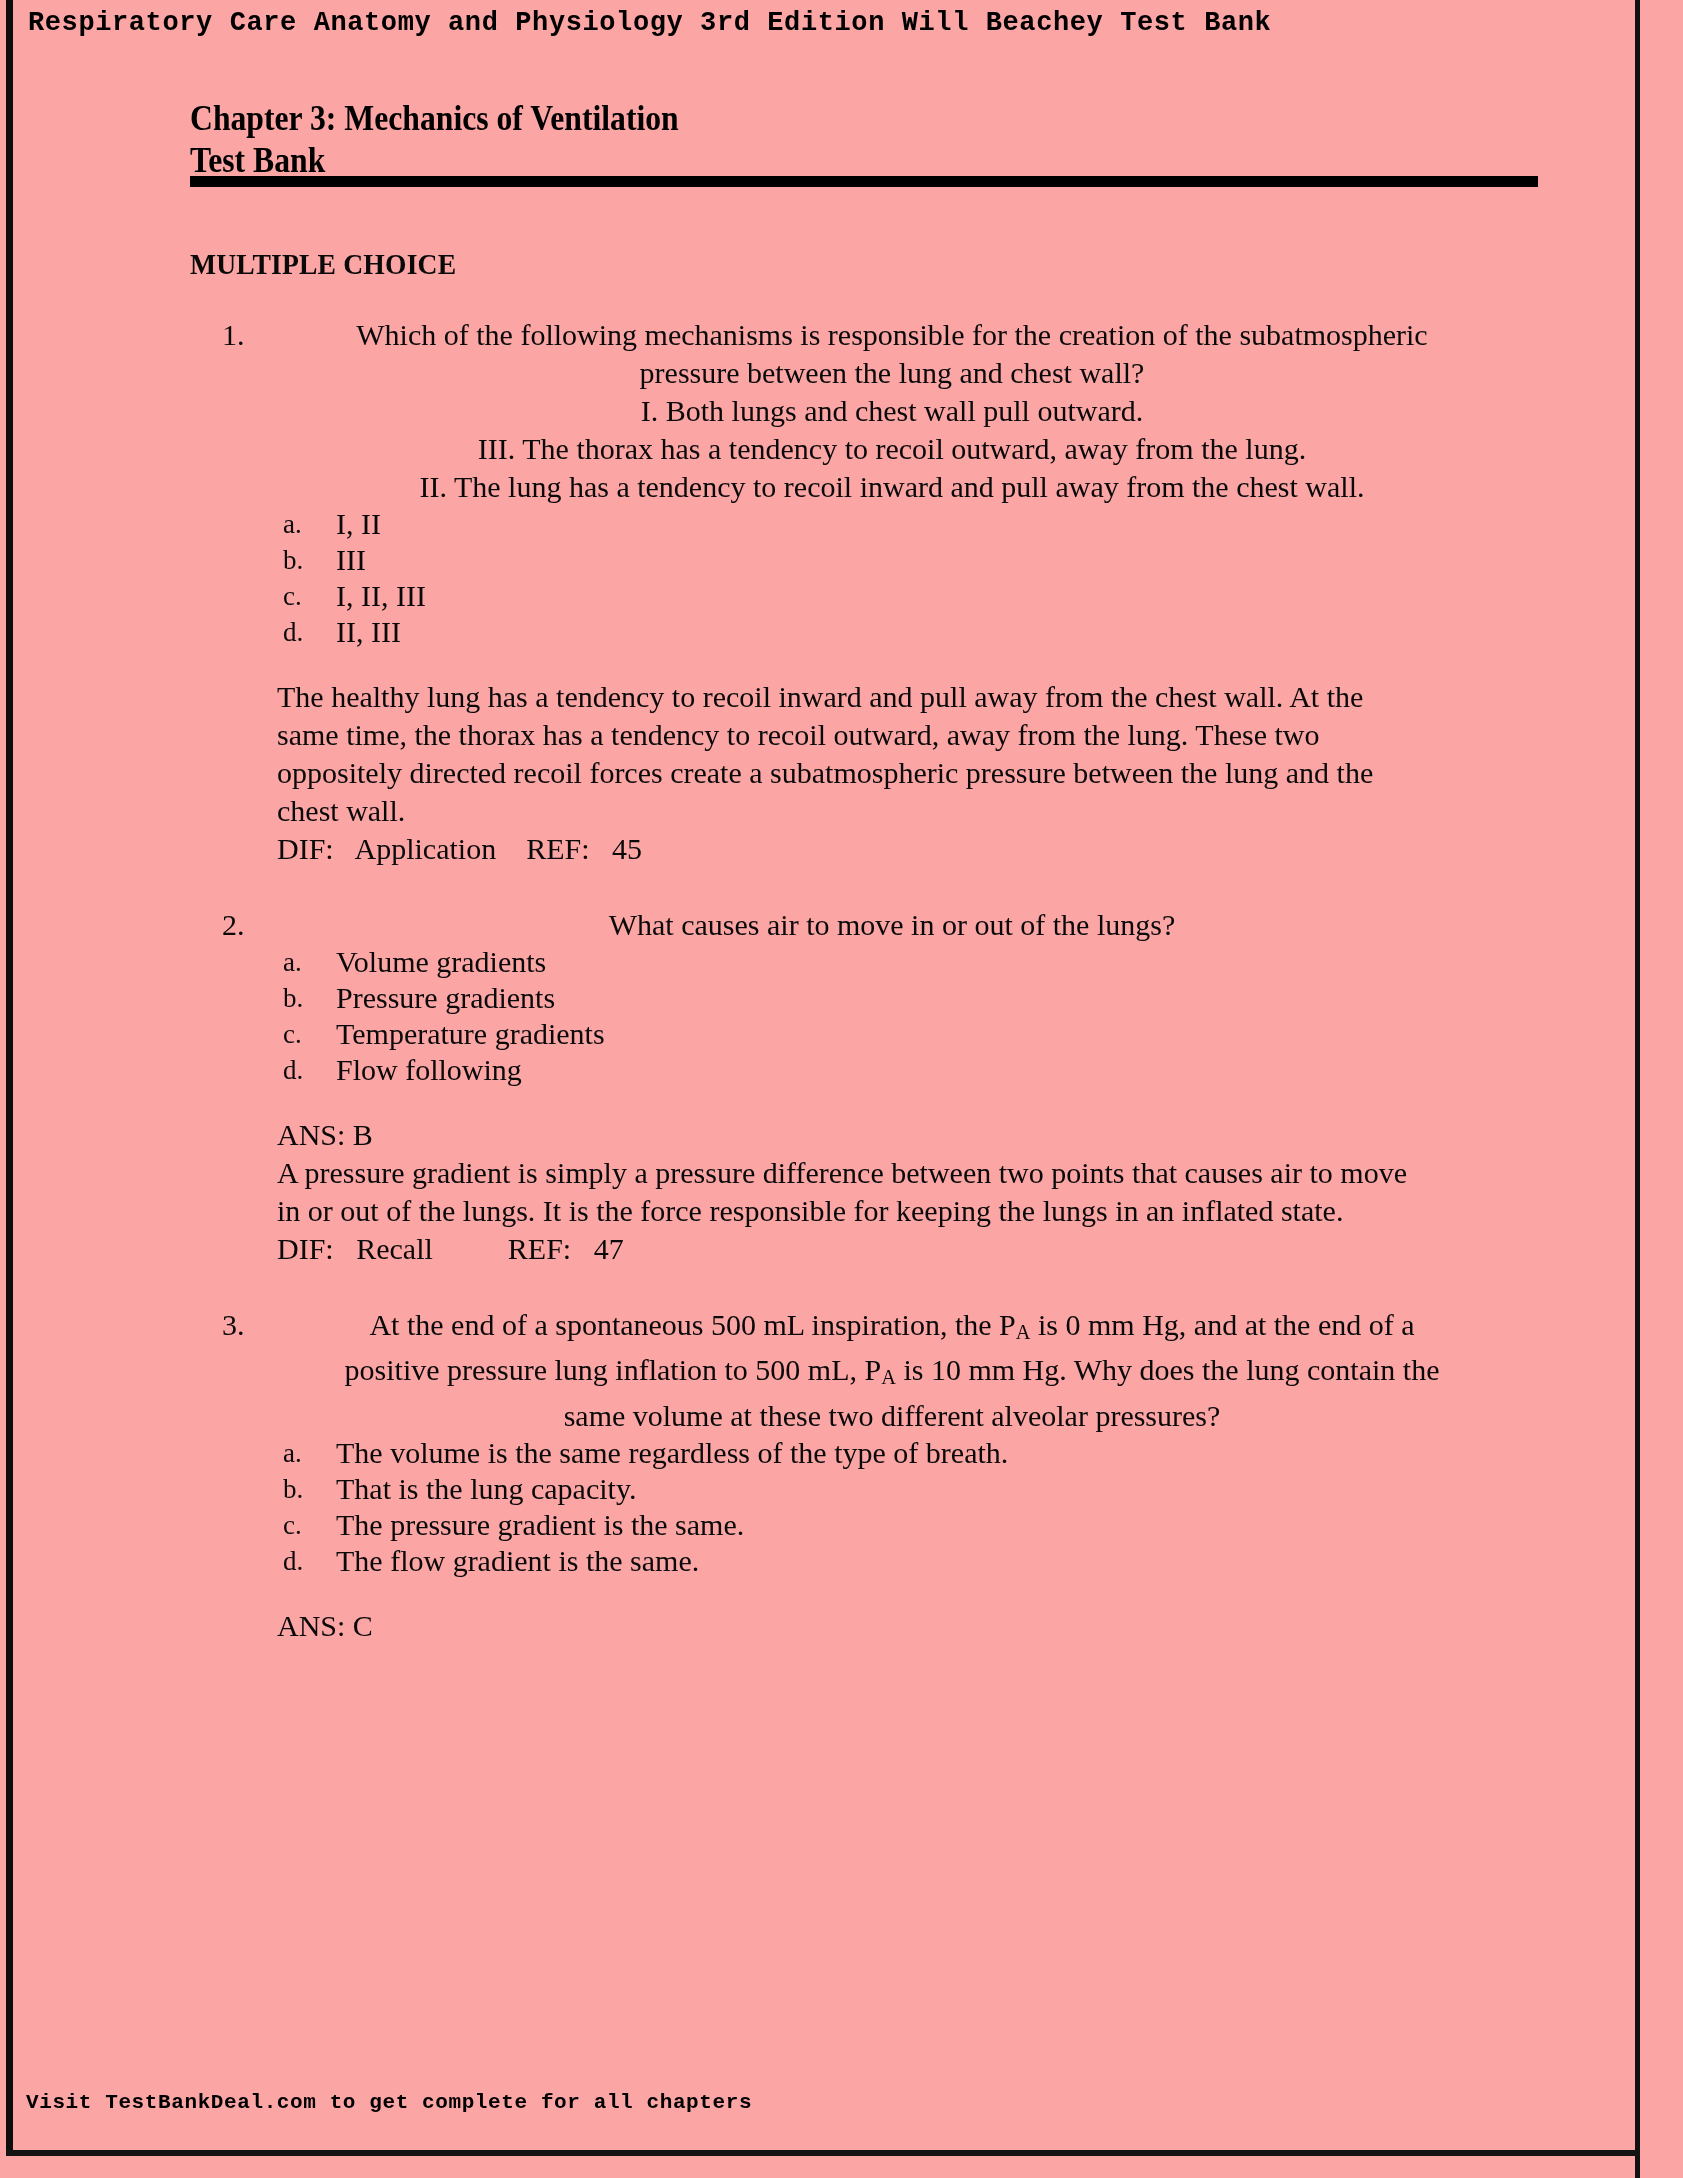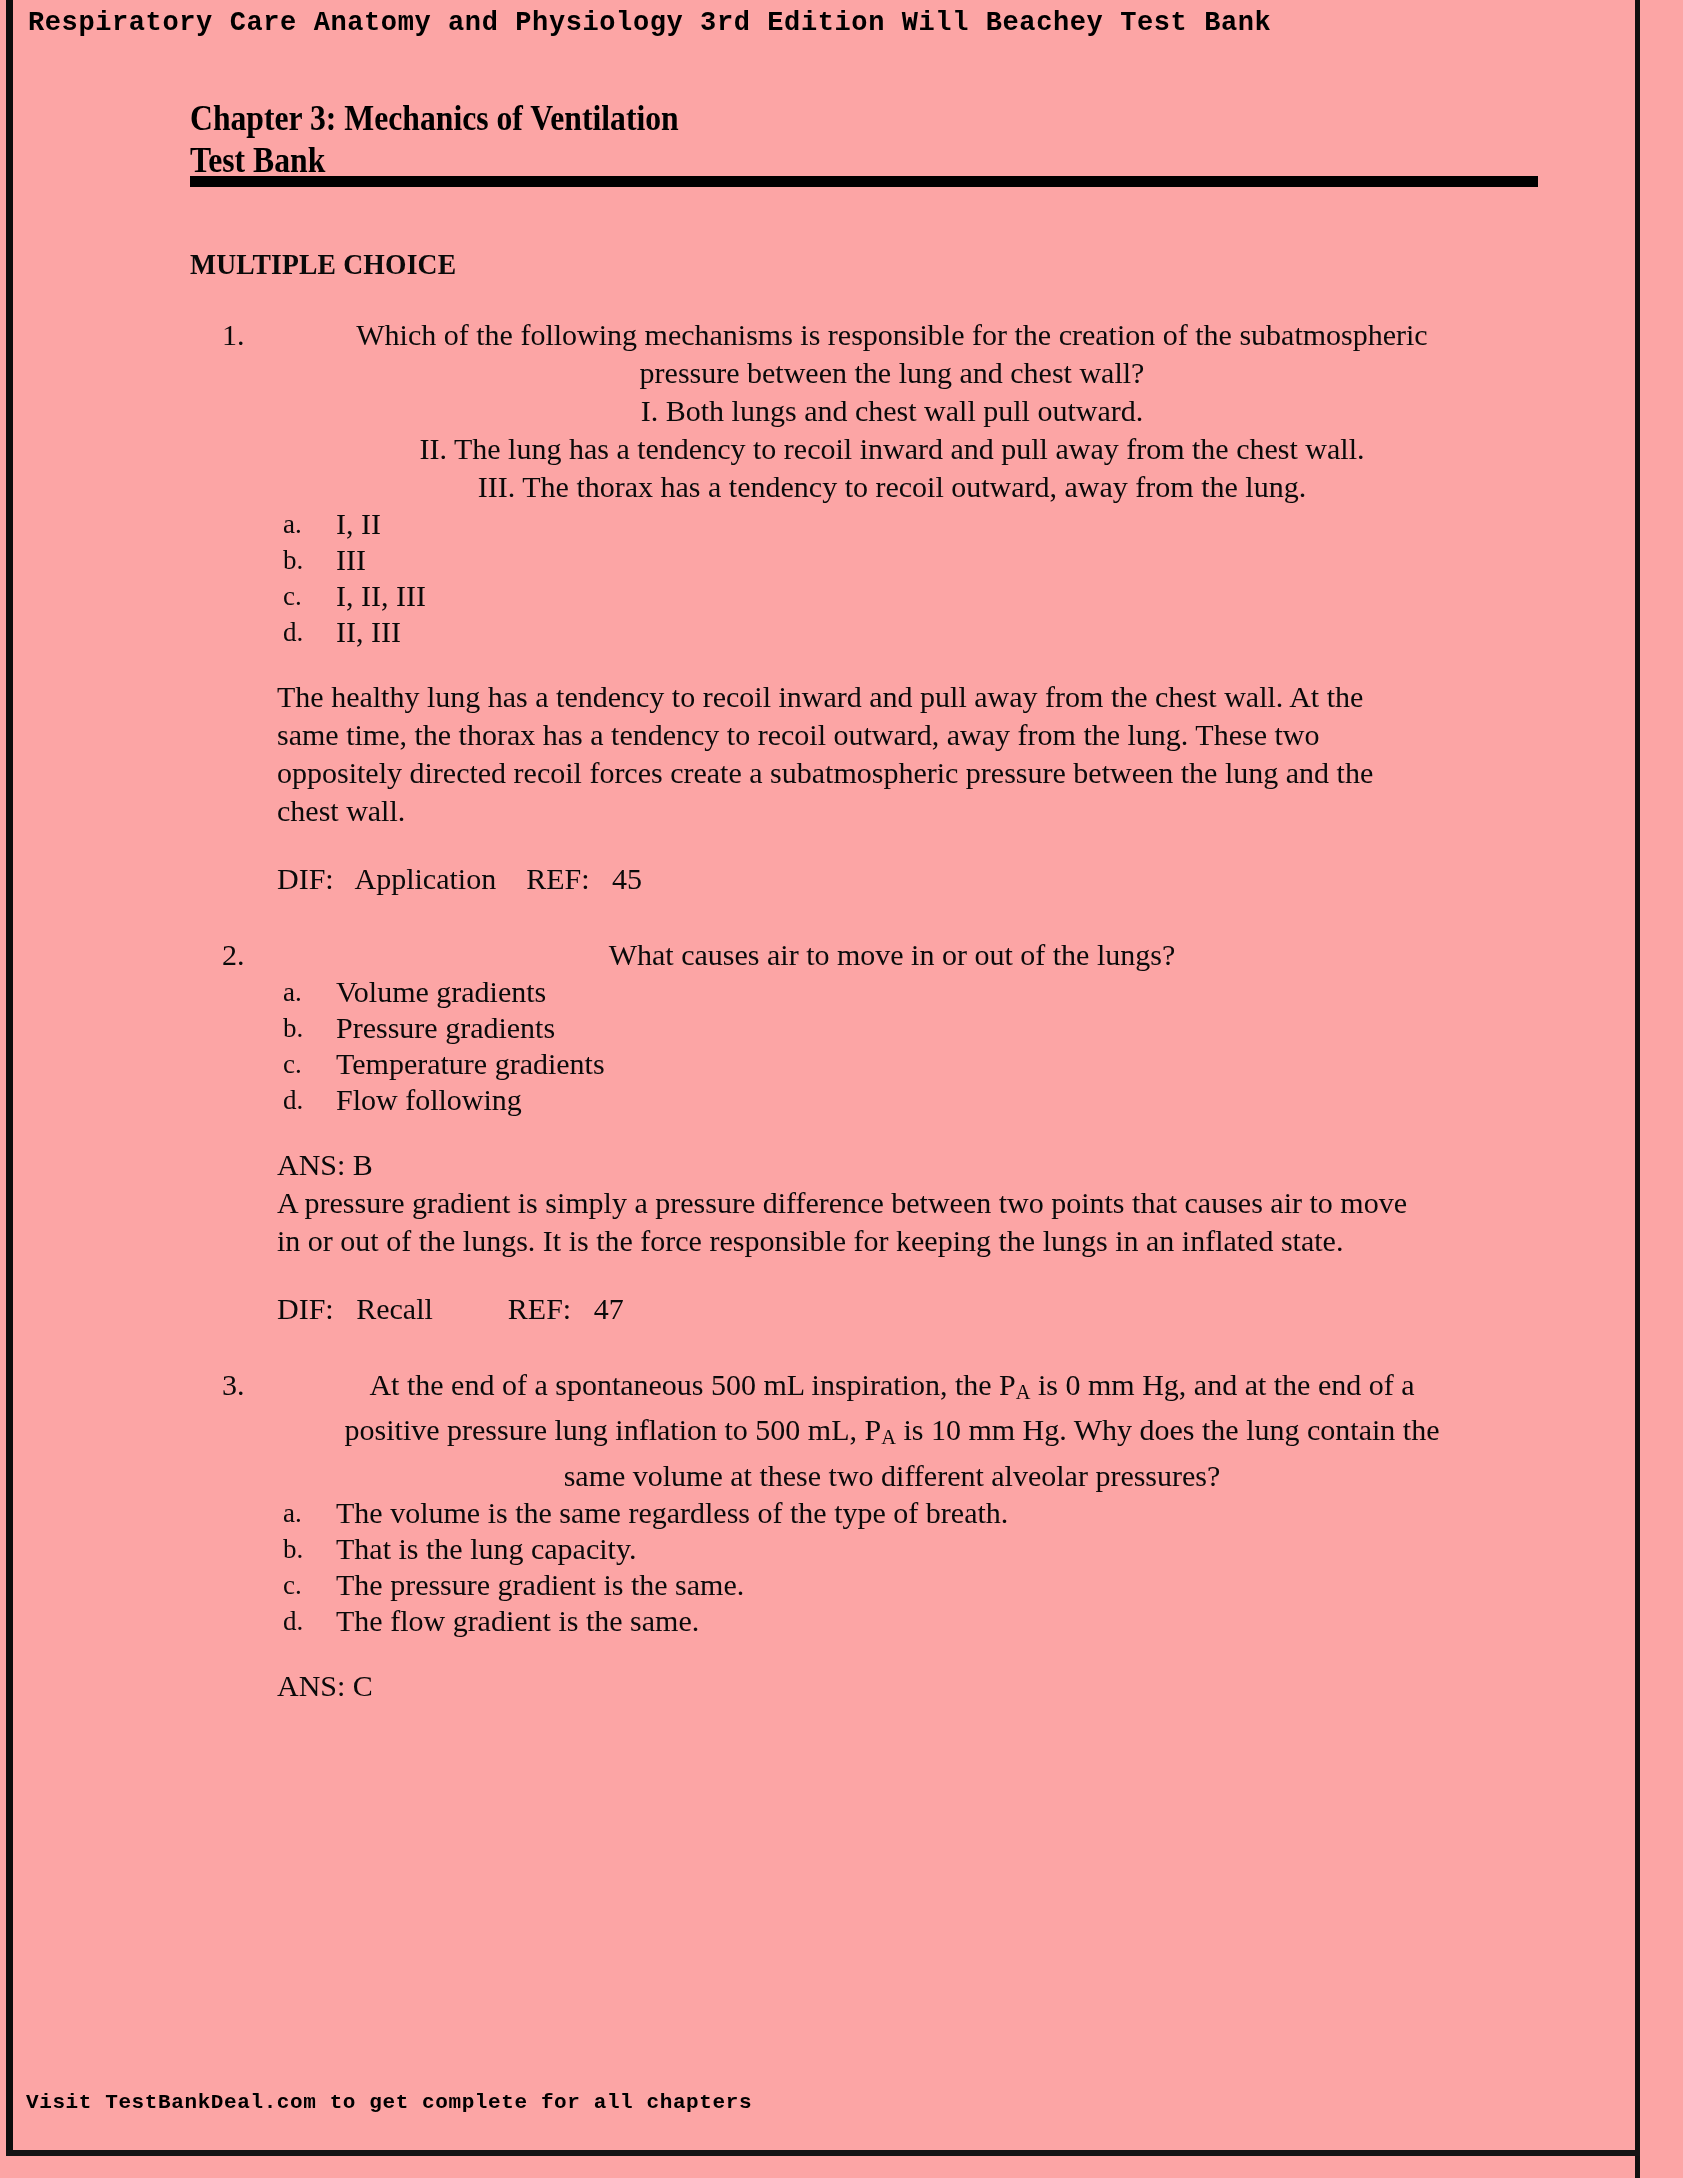--- a/index.html
+++ b/index.html
@@ -144,21 +144,20 @@
   .ans-block {
     margin-top: 28px;
     font-size: 30px;
     line-height: 38px;
   }
   .ans-line { display: block; }
   .rationale { display: block; }
   .rationale .ln { display: block; }
 
   .difref {
-    margin-top: 30px;
     font-size: 30px;
     line-height: 38px;
     white-space: pre;
   }
 
   
   .footer {
     position: absolute;
     left: 26px;
     top: 2091px;
@@ -190,22 +189,22 @@
 
   <div class="body-wrap">
     <div class="section-head">MULTIPLE CHOICE</div>
     <div id="questions-host">
         <div class="q-item">
           <div class="q-num">1.</div>
           <div class="q-stem">
             <span class="ln">Which of the following mechanisms is responsible for the creation of the subatmospheric</span>
             <span class="ln">pressure between the lung and chest wall?</span>
             <span class="ln">I. Both lungs and chest wall pull outward.</span>
+            <span class="ln">III. The thorax has a tendency to recoil outward, away from the lung.</span>
             <span class="ln">II. The lung has a tendency to recoil inward and pull away from the chest wall.</span>
-            <span class="ln">III. The thorax has a tendency to recoil outward, away from the lung.</span>
           </div>
           <ul class="choices">
             <li class="choice">
               <span class="letter">a.</span>
               <span class="ctext">I, II</span>
             </li>
             <li class="choice">
               <span class="letter">b.</span>
               <span class="ctext">III</span>
             </li>

